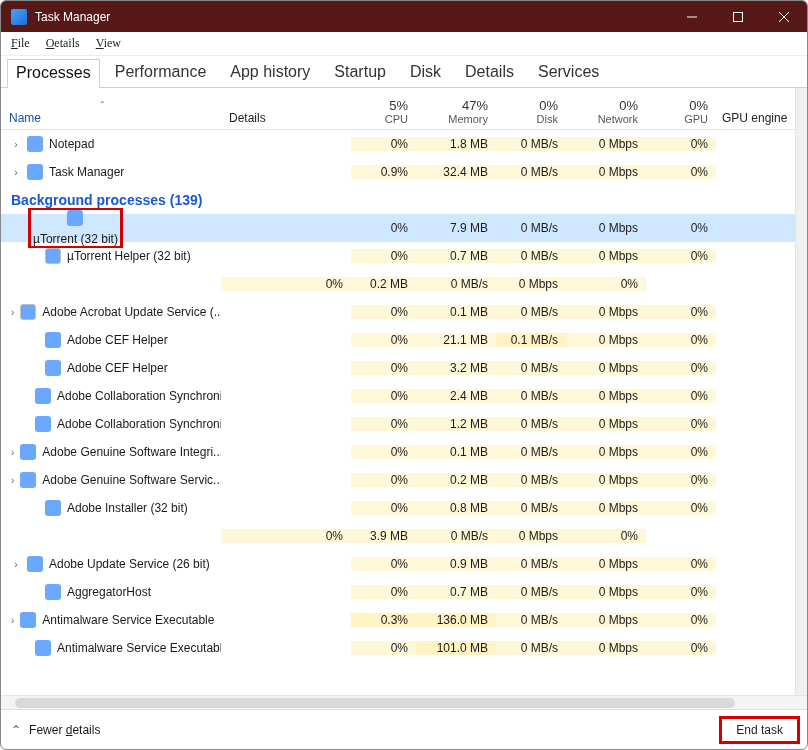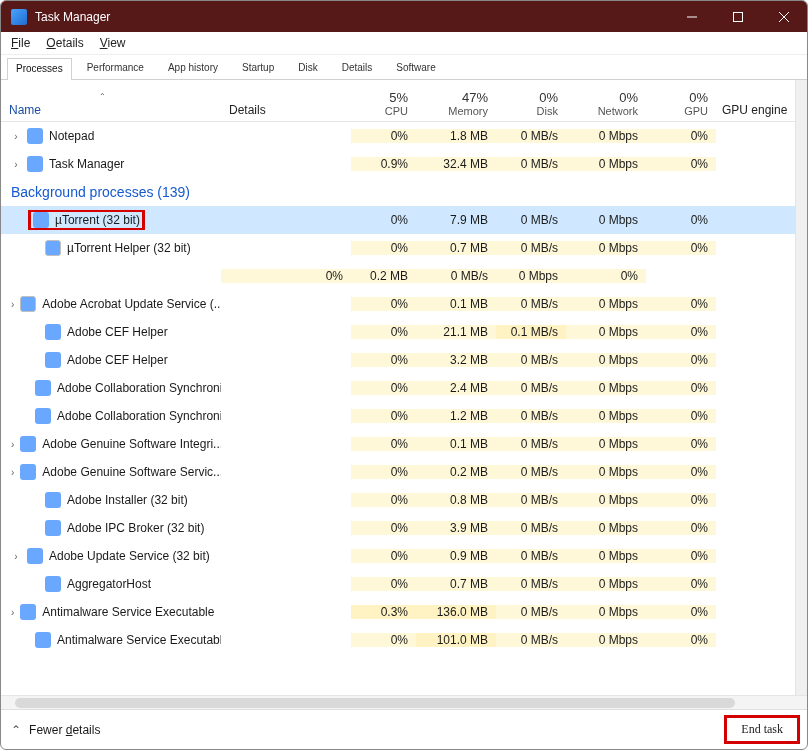--- a/index.html
+++ b/index.html
@@ -46,27 +46,28 @@
     color: #fff;
   }
   .titlebar .winbtn svg { width: 10px; height: 10px; }
   .menubar {
     display: flex;
     gap: 16px;
     padding: 4px 10px;
     font-size: 12px;
     border-bottom: 1px solid #eee;
     color: #222;
+    font-family: Liberation Serif, serif;
   }
   .menubar .menuitem span.u { text-decoration: underline; }
   .tabstrip {
     display: flex;
     gap: 6px;
     padding: 2px 6px 0 6px;
-    font-size: 10px;
+    font-size: 16px;
     border-bottom: 1px solid #d0d0d0;
     color: #333;
   }
   .tabstrip .tab {
     padding: 4px 8px 6px 8px;
     border: 1px solid transparent;
     border-bottom: none;
   }
   .tabstrip .tab.active {
     border-color: #d0d0d0;
@@ -155,20 +156,21 @@
     background: #fff8d8;
   }
   .row .heat1 { background: #fff3c4; }
   .row.selected {
     background: #cfe8ff;
   }
   .section-header {
     padding: 6px 10px;
     color: #1659d1;
     font-size: 14px;
+    font-weight: bold;
   }
   .red-outline { outline: 3px solid #d40000; outline-offset: -2px; }
   .scroll-gutter {
     width: 12px;
     background: #f0f0f0;
     border-left: 1px solid #e3e3e3;
   }
   .hscroll {
     height: 14px;
     border-top: 1px solid #e5e5e5;
@@ -185,21 +187,21 @@
     height: 40px;
     padding: 0 10px;
     border-top: 1px solid #e0e0e0;
   }
   .footer .chev {
     color: #555; font-size: 12px; margin-right: 8px;
   }
   .footer .fd span.u { text-decoration: underline; }
   .footer .spacer { flex: 1; }
   .footer .endtask {
-    padding: 4px 14px; font-size: 12px; color: #222; font-family: Liberation Serif, serif;
+    padding: 4px 14px; font-size: 12px; color: #222;
   }
   .footer .endtask.red-outline { outline-offset: 0; }
   .exp-spacer { display:inline-block; width:10px; }
 </style>
 </head>
 <body>
 
 <div class="app-frame">
 
   <div class="titlebar">
@@ -230,21 +232,21 @@
     <div class="menuitem"><span class="u">V</span><span>iew</span></div>
   </div>
 
   <div class="tabstrip">
     <div class="tab active"><span>Processes</span></div>
     <div class="tab"><span>Performance</span></div>
     <div class="tab"><span>App history</span></div>
     <div class="tab"><span>Startup</span></div>
     <div class="tab"><span>Disk</span></div>
     <div class="tab"><span>Details</span></div>
-    <div class="tab"><span>Software</span></div>
+    <div class="tab"><span>Services</span></div>
   </div>
 
   <div class="content">
     <div class="grid">
       <div class="table-wrap">
         <div class="head-row">
           <div class="h name">
             <span class="sort">⌃</span>
             <span>Name</span>
           </div>
@@ -297,21 +299,21 @@
               <div class="cell r heat ">0.9%</div>
               <div class="cell r heat ">32.4 MB</div>
               <div class="cell r heat ">0 MB/s</div>
               <div class="cell r heat ">0 Mbps</div>
               <div class="cell r heat ">0%</div>
               <div class="cell"></div>
             </div>
             <div class="section-header">Background processes (139)</div>
             <div class="row selected">
               <div class="cell name-cell indent">
-                <span class="red-outline" style="display: inline-flex; align-items: center; gap: 6px; padding: 2px 4px;">
+                <span class="red-outline" style="display: inline-flex; align-items: center; gap: 6px; padding: 2px 4px; flex-direction: column;">
                   <span class="ico utor" style="margin-left: 0px;"></span>
                   <span>µTorrent (32 bit)</span>
                 </span>
               </div>
               <div class="cell"></div>
               <div class="cell r ">0%</div>
               <div class="cell r ">7.9 MB</div>
               <div class="cell r ">0 MB/s</div>
               <div class="cell r ">0 Mbps</div>
               <div class="cell r ">0%</div>
@@ -446,38 +448,33 @@
               </div>
               <div class="cell"></div>
               <div class="cell r heat ">0%</div>
               <div class="cell r heat ">0.8 MB</div>
               <div class="cell r heat ">0 MB/s</div>
               <div class="cell r heat ">0 Mbps</div>
               <div class="cell r heat ">0%</div>
               <div class="cell"></div>
             </div>
             <div class="row">
-              <div class="cell name-cell indent">
-                <span class="exp-spacer"></span>
-                <span class="ico ipc"></span>
-                <span>Adobe IPC Broker (32 bit)</span>
-              </div>
               <div class="cell"></div>
               <div class="cell r heat ">0%</div>
               <div class="cell r heat ">3.9 MB</div>
               <div class="cell r heat ">0 MB/s</div>
               <div class="cell r heat ">0 Mbps</div>
               <div class="cell r heat ">0%</div>
               <div class="cell"></div>
             </div>
             <div class="row">
               <div class="cell name-cell">
                 <span class="exp">›</span>
                 <span class="ico adobe"></span>
-                <span>Adobe Update Service (32 bit)</span>
+                <span>Adobe Update Service (26 bit)</span>
               </div>
               <div class="cell"></div>
               <div class="cell r heat ">0%</div>
               <div class="cell r heat ">0.9 MB</div>
               <div class="cell r heat ">0 MB/s</div>
               <div class="cell r heat ">0 Mbps</div>
               <div class="cell r heat ">0%</div>
               <div class="cell"></div>
             </div>
             <div class="row">

